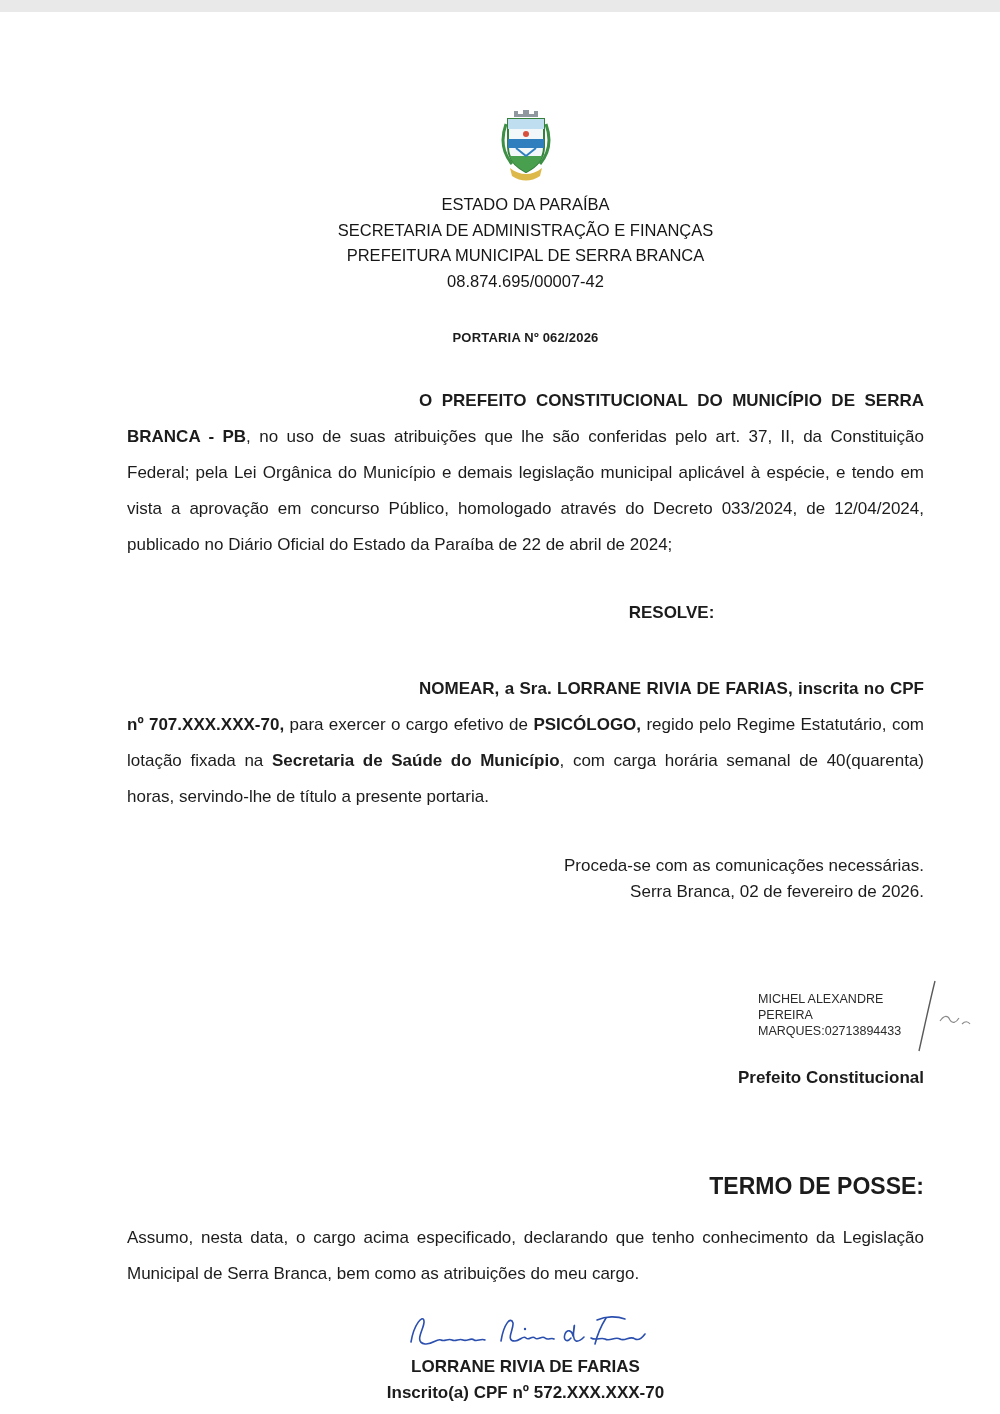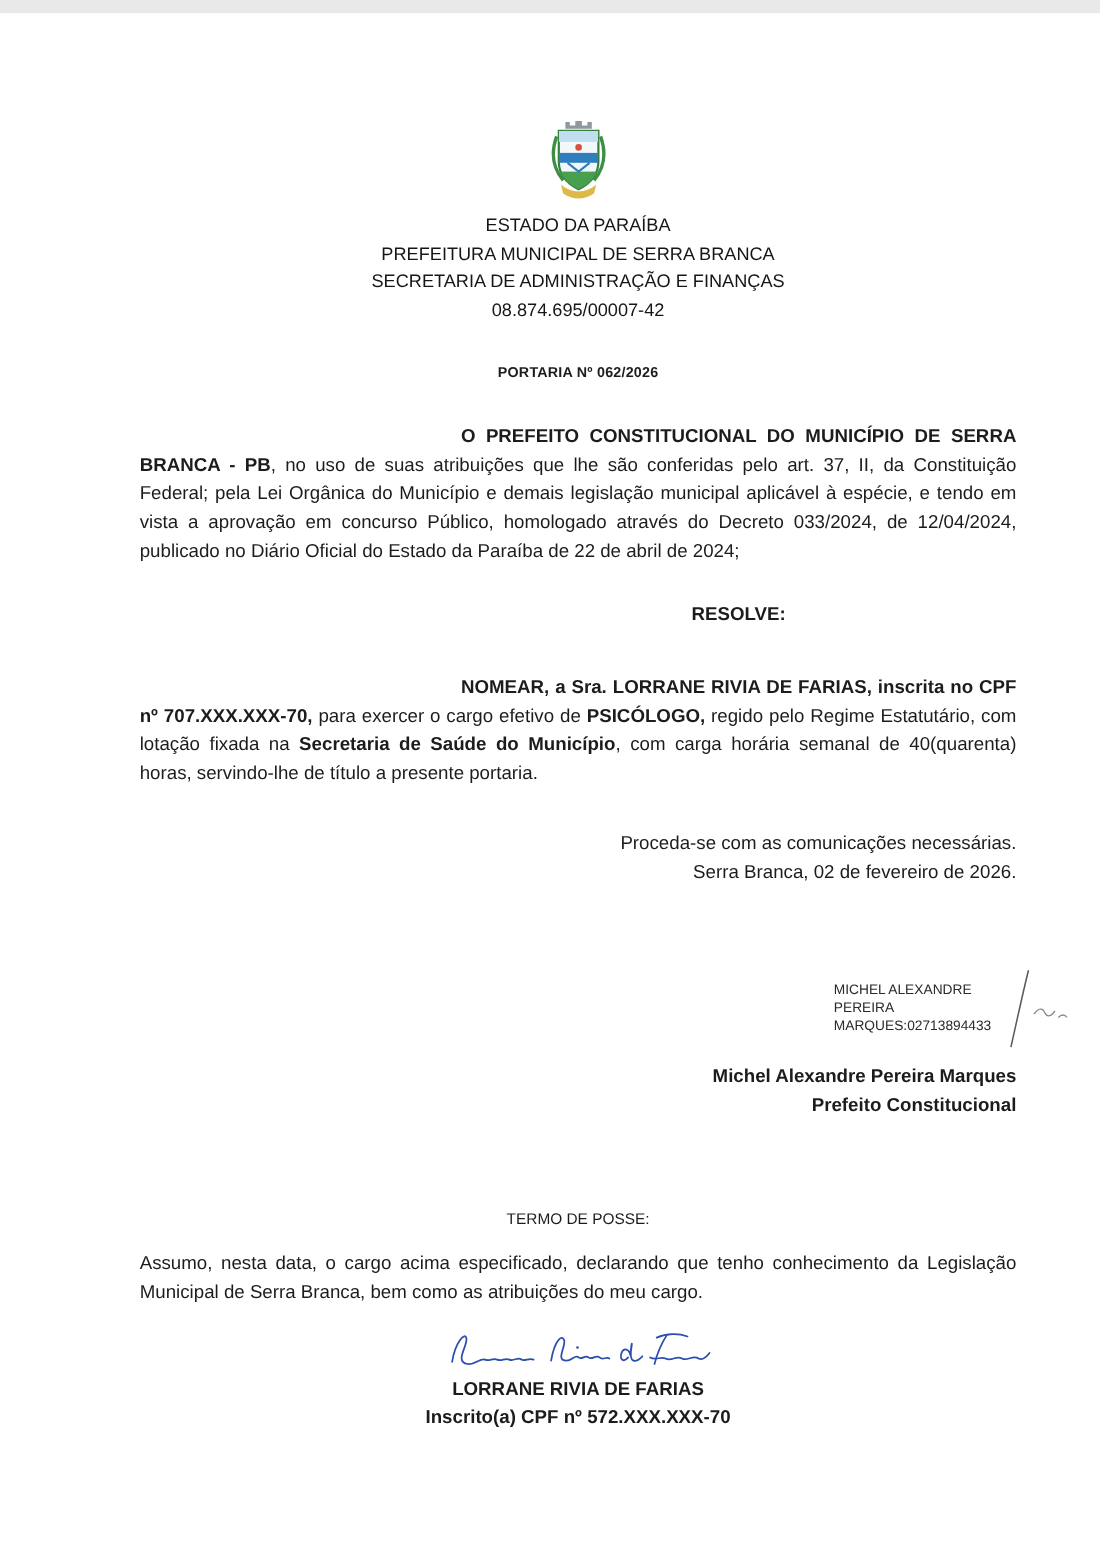--- a/index.html
+++ b/index.html
@@ -10,39 +10,39 @@
     background:#ffffff;
     box-sizing:border-box;
     padding:92px 76px 0 127px;
     font-family:"Liberation Sans", sans-serif;
     color:#1c1c1c;
     overflow:hidden;
   }
   .crest-wrap { text-align:center; margin-bottom:6px; }
   .letterhead { text-align:center; font-size:16.5px; line-height:25.5px; color:#161616; }
   .doc-title { text-align:center; font-size:13px; font-weight:bold; margin:36px 0 0 0; letter-spacing:.2px; }
-  .body-par { font-size:17px; line-height:26px; text-align:justify; margin:0; }
+  .body-par { font-size:17px; line-height:36px; text-align:justify; margin:0; }
   .indent { text-indent:292px; }
   .preamble { margin-top:38px; }
   .resolve { margin-top:32px; font-weight:bold; text-align:center; }
   .nomear { margin-top:40px; }
   .closing { margin-top:38px; text-align:right; font-size:17px; line-height:26px; }
   .dsig {
     position:relative;
     margin:72px -14px 0 0;
     display:flex; justify-content:flex-end; align-items:flex-start;
     gap:8px;
     font-size:12.5px; line-height:16px; color:#2a2a2a;
   }
   .dsig-left { width:150px; margin-top:14px; }
   .dsig-right { width:168px; }
   .dsig-slash { flex:0 0 auto; }
   .dsig-flourish { position:absolute; right:-34px; top:32px; }
   .signer { margin-top:10px; text-align:right; font-size:17px; font-weight:bold; line-height:26px; }
-  .termo-title { margin:82px 0 0 0; text-align:center; font-size:14px; font-weight:normal; }
+  .termo-title { margin:82px 0 0 0; text-align:right; font-size:23px; font-weight:bold; }
   .termo-body { margin-top:20px; }
   .hand-sig { margin-top:16px; text-align:center; height:46px; }
   .appointee { text-align:center; font-size:17px; font-weight:bold; line-height:26px; }
   strong, .bold { font-weight:bold; }
 </style>
 </head>
 <body>
 
 <div class="page">
 
@@ -61,22 +61,22 @@
         <path d="M18 44 l10 8 10 -8" stroke="#2f7fbe" stroke-width="2" fill="none"></path>
       </g>
       <path d="M8 20 c-5 14 -4 28 6 40" stroke="#3c8f44" stroke-width="3" fill="none"></path>
       <path d="M48 20 c5 14 4 28 -6 40" stroke="#3c8f44" stroke-width="3" fill="none"></path>
       <path d="M12 64 c10 8 22 8 32 0 l-2 8 c-9 6 -19 6 -28 0 z" fill="#ddb94a"></path>
     </svg>
   </div>
 
   <div class="letterhead">
     <div>ESTADO DA PARAÍBA</div>
+    <div>SECRETARIA DE ADMINISTRAÇÃO E FINANÇAS</div>
     <div>PREFEITURA MUNICIPAL DE SERRA BRANCA</div>
-    <div>SECRETARIA DE ADMINISTRAÇÃO E FINANÇAS</div>
     <div>08.874.695/00007-42</div>
   </div>
 
   <h1 class="doc-title">PORTARIA Nº 062/2026</h1>
 
   <p class="body-par indent preamble"><strong>O PREFEITO CONSTITUCIONAL DO MUNICÍPIO DE SERRA BRANCA - PB</strong><span>, no uso de suas atribuições que lhe são conferidas pelo art. 37, II, da Constituição Federal; pela Lei Orgânica do Município e demais legislação municipal aplicável à espécie, e tendo em vista a aprovação em concurso Público, homologado através do Decreto 033/2024, de 12/04/2024, publicado no Diário Oficial do Estado da Paraíba de 22 de abril de 2024;</span></p>
 
   <p class="body-par indent resolve">RESOLVE:</p>
 
   <p class="body-par indent nomear"><strong>NOMEAR, a Sra. LORRANE RIVIA DE FARIAS, inscrita no CPF nº 707.XXX.XXX-70,</strong><span> para exercer o cargo efetivo de </span><strong>PSICÓLOGO,</strong><span> regido pelo Regime Estatutário, com lotação fixada na </span><strong>Secretaria de Saúde do Município</strong><span>, com carga horária semanal de 40(quarenta) horas, servindo-lhe de título a presente portaria.</span></p>
@@ -90,21 +90,20 @@
     <div class="dsig-left">MICHEL ALEXANDRE PEREIRA MARQUES:02713894433</div>
     <svg class="dsig-slash" width="22" height="78" viewBox="0 0 22 78" aria-hidden="true">
       <path d="M3 74 C 8 52 13 28 19 4" stroke="#5a5a5a" stroke-width="1.4" fill="none"></path>
     </svg>
     <svg class="dsig-flourish" width="34" height="18" viewBox="0 0 34 18" aria-hidden="true">
       <path d="M2 12 c4 -6 8 -6 10 -1 c2 4 6 3 9 -2 m3 6 c3 -3 6 -3 8 0" stroke="#8a8a8a" stroke-width="1.2" fill="none"></path>
     </svg>
   </div>
 
   <div class="signer">
-    <div>Michel Alexandre Pereira Marques</div>
     <div>Prefeito Constitucional</div>
   </div>
 
   <h2 class="termo-title">TERMO DE POSSE:</h2>
 
   <p class="body-par termo-body">Assumo, nesta data, o cargo acima especificado, declarando que tenho conhecimento da Legislação Municipal de Serra Branca, bem como as atribuições do meu cargo.</p>
 
   <div class="hand-sig">
     <svg width="250" height="46" viewBox="0 0 250 46" aria-hidden="true">
       <g stroke="#2b4fae" stroke-width="1.6" fill="none" stroke-linecap="round" stroke-linejoin="round">

